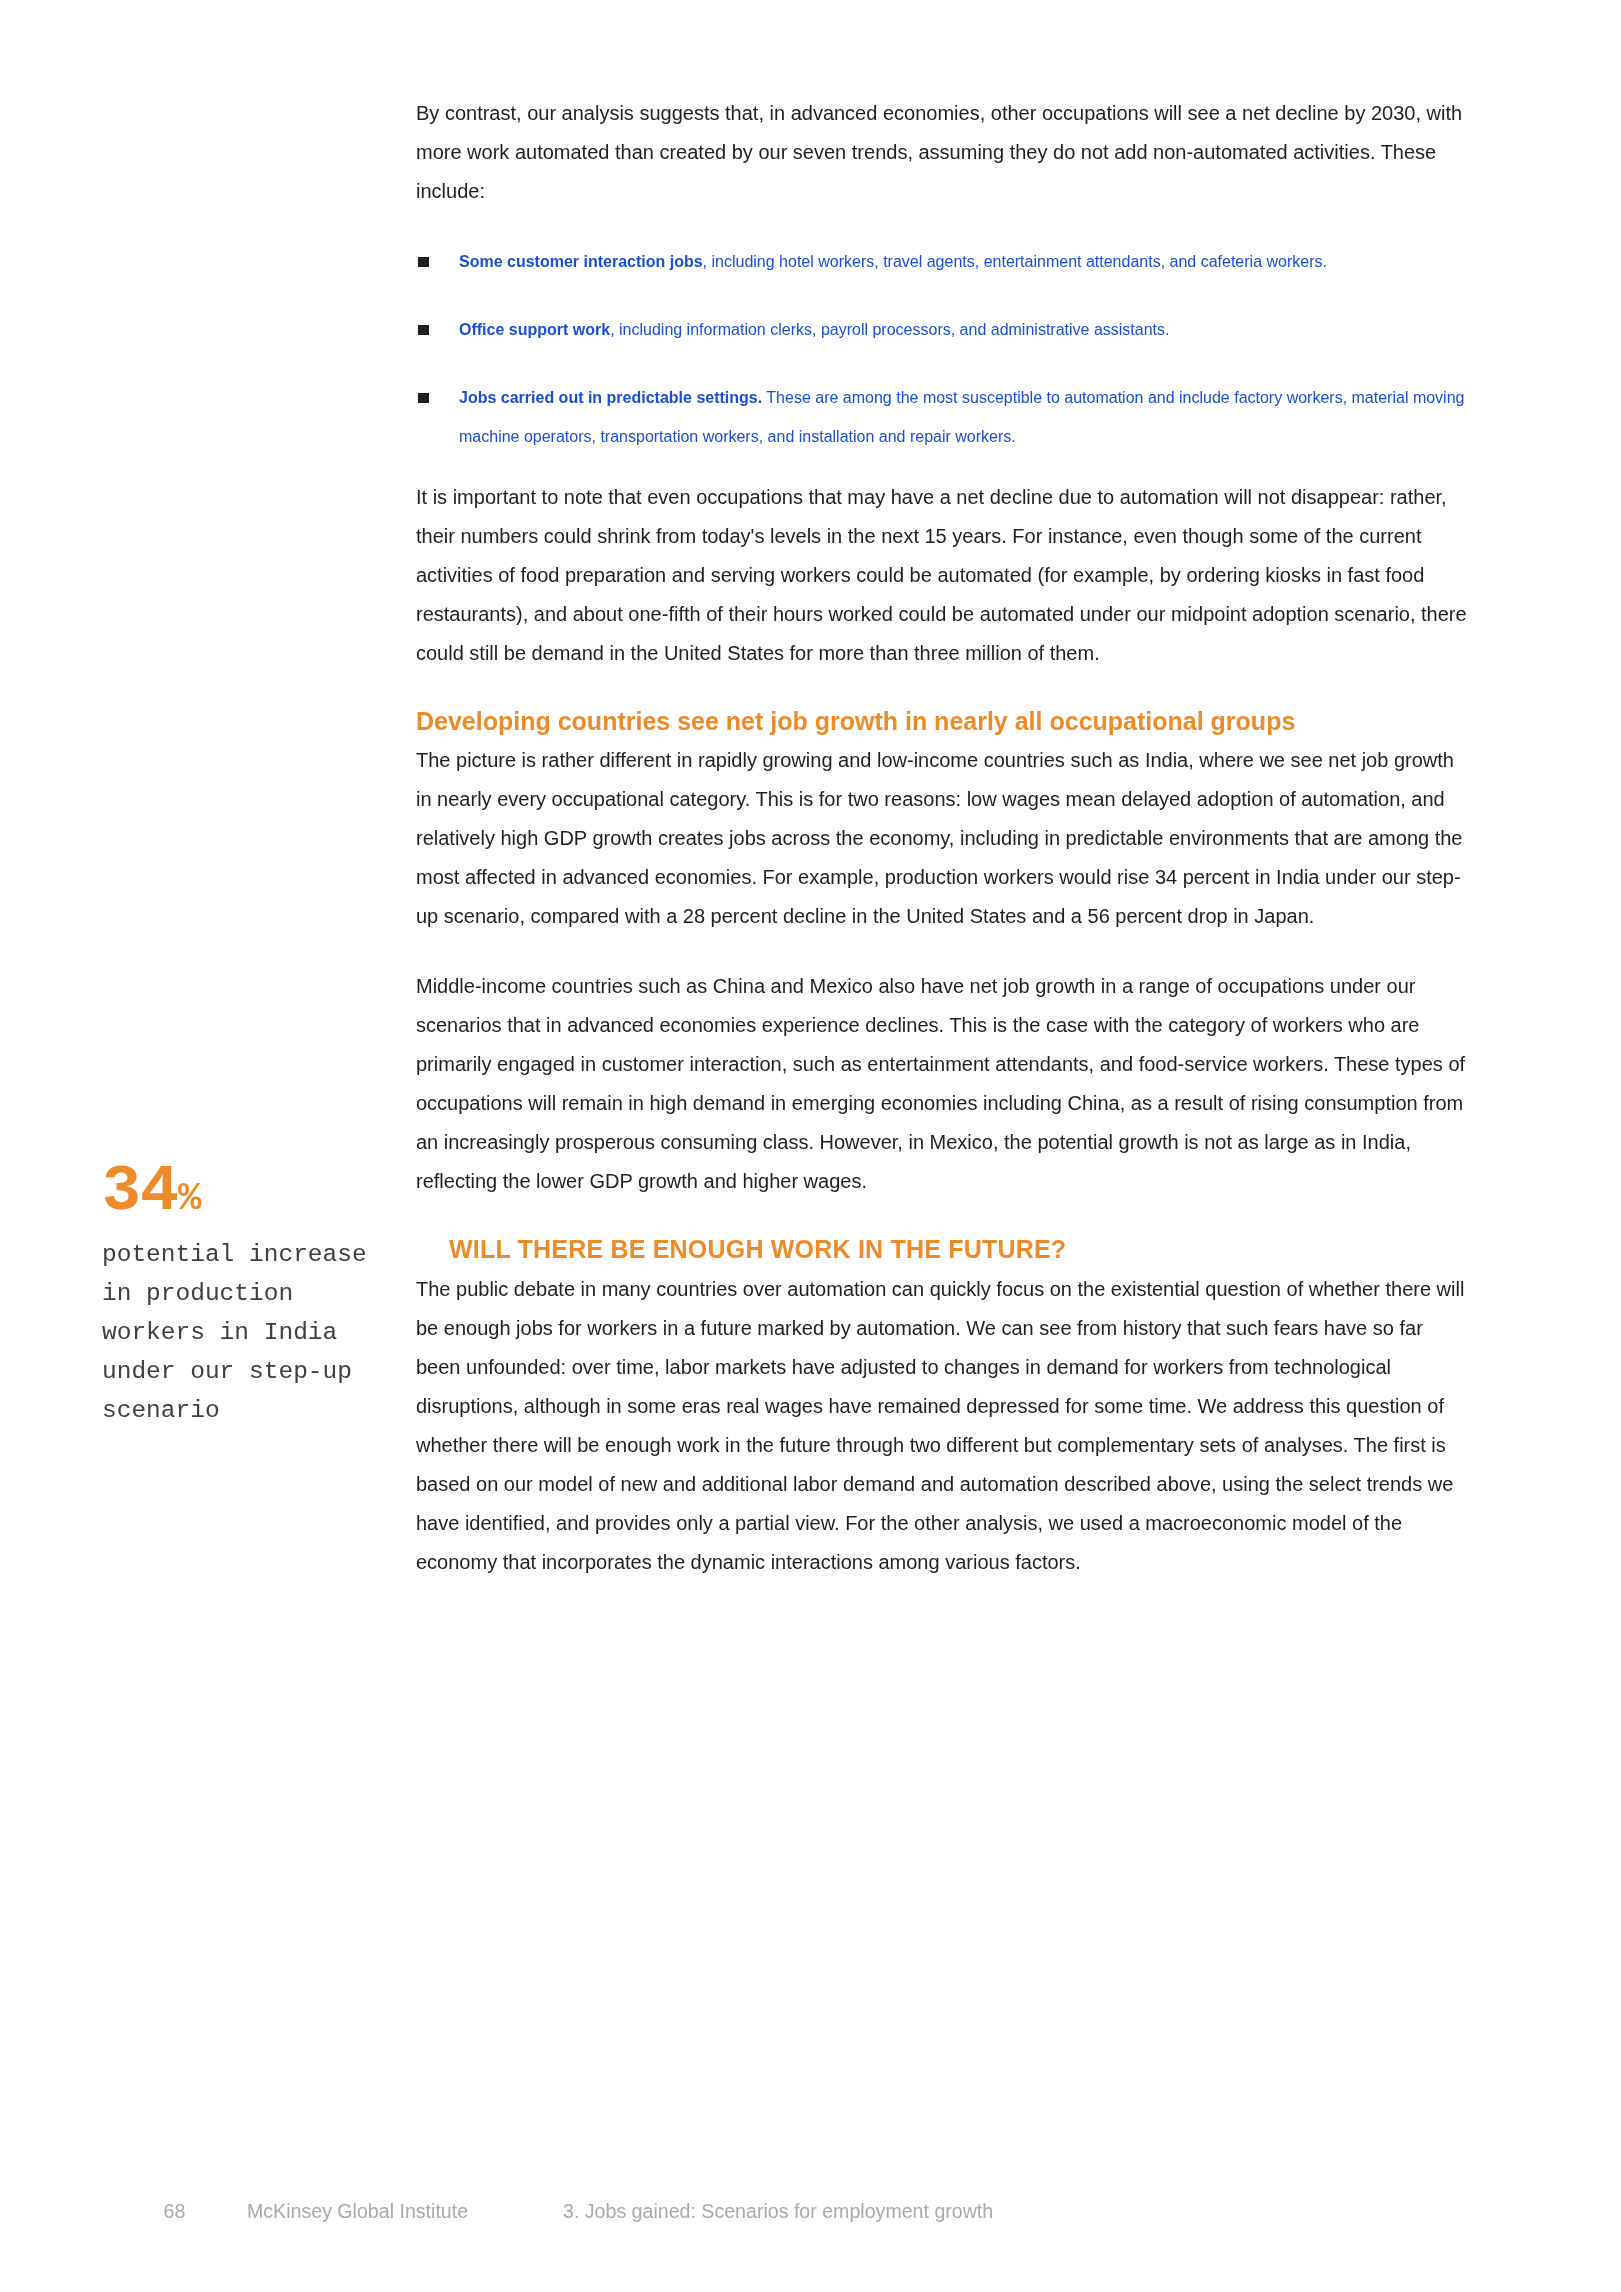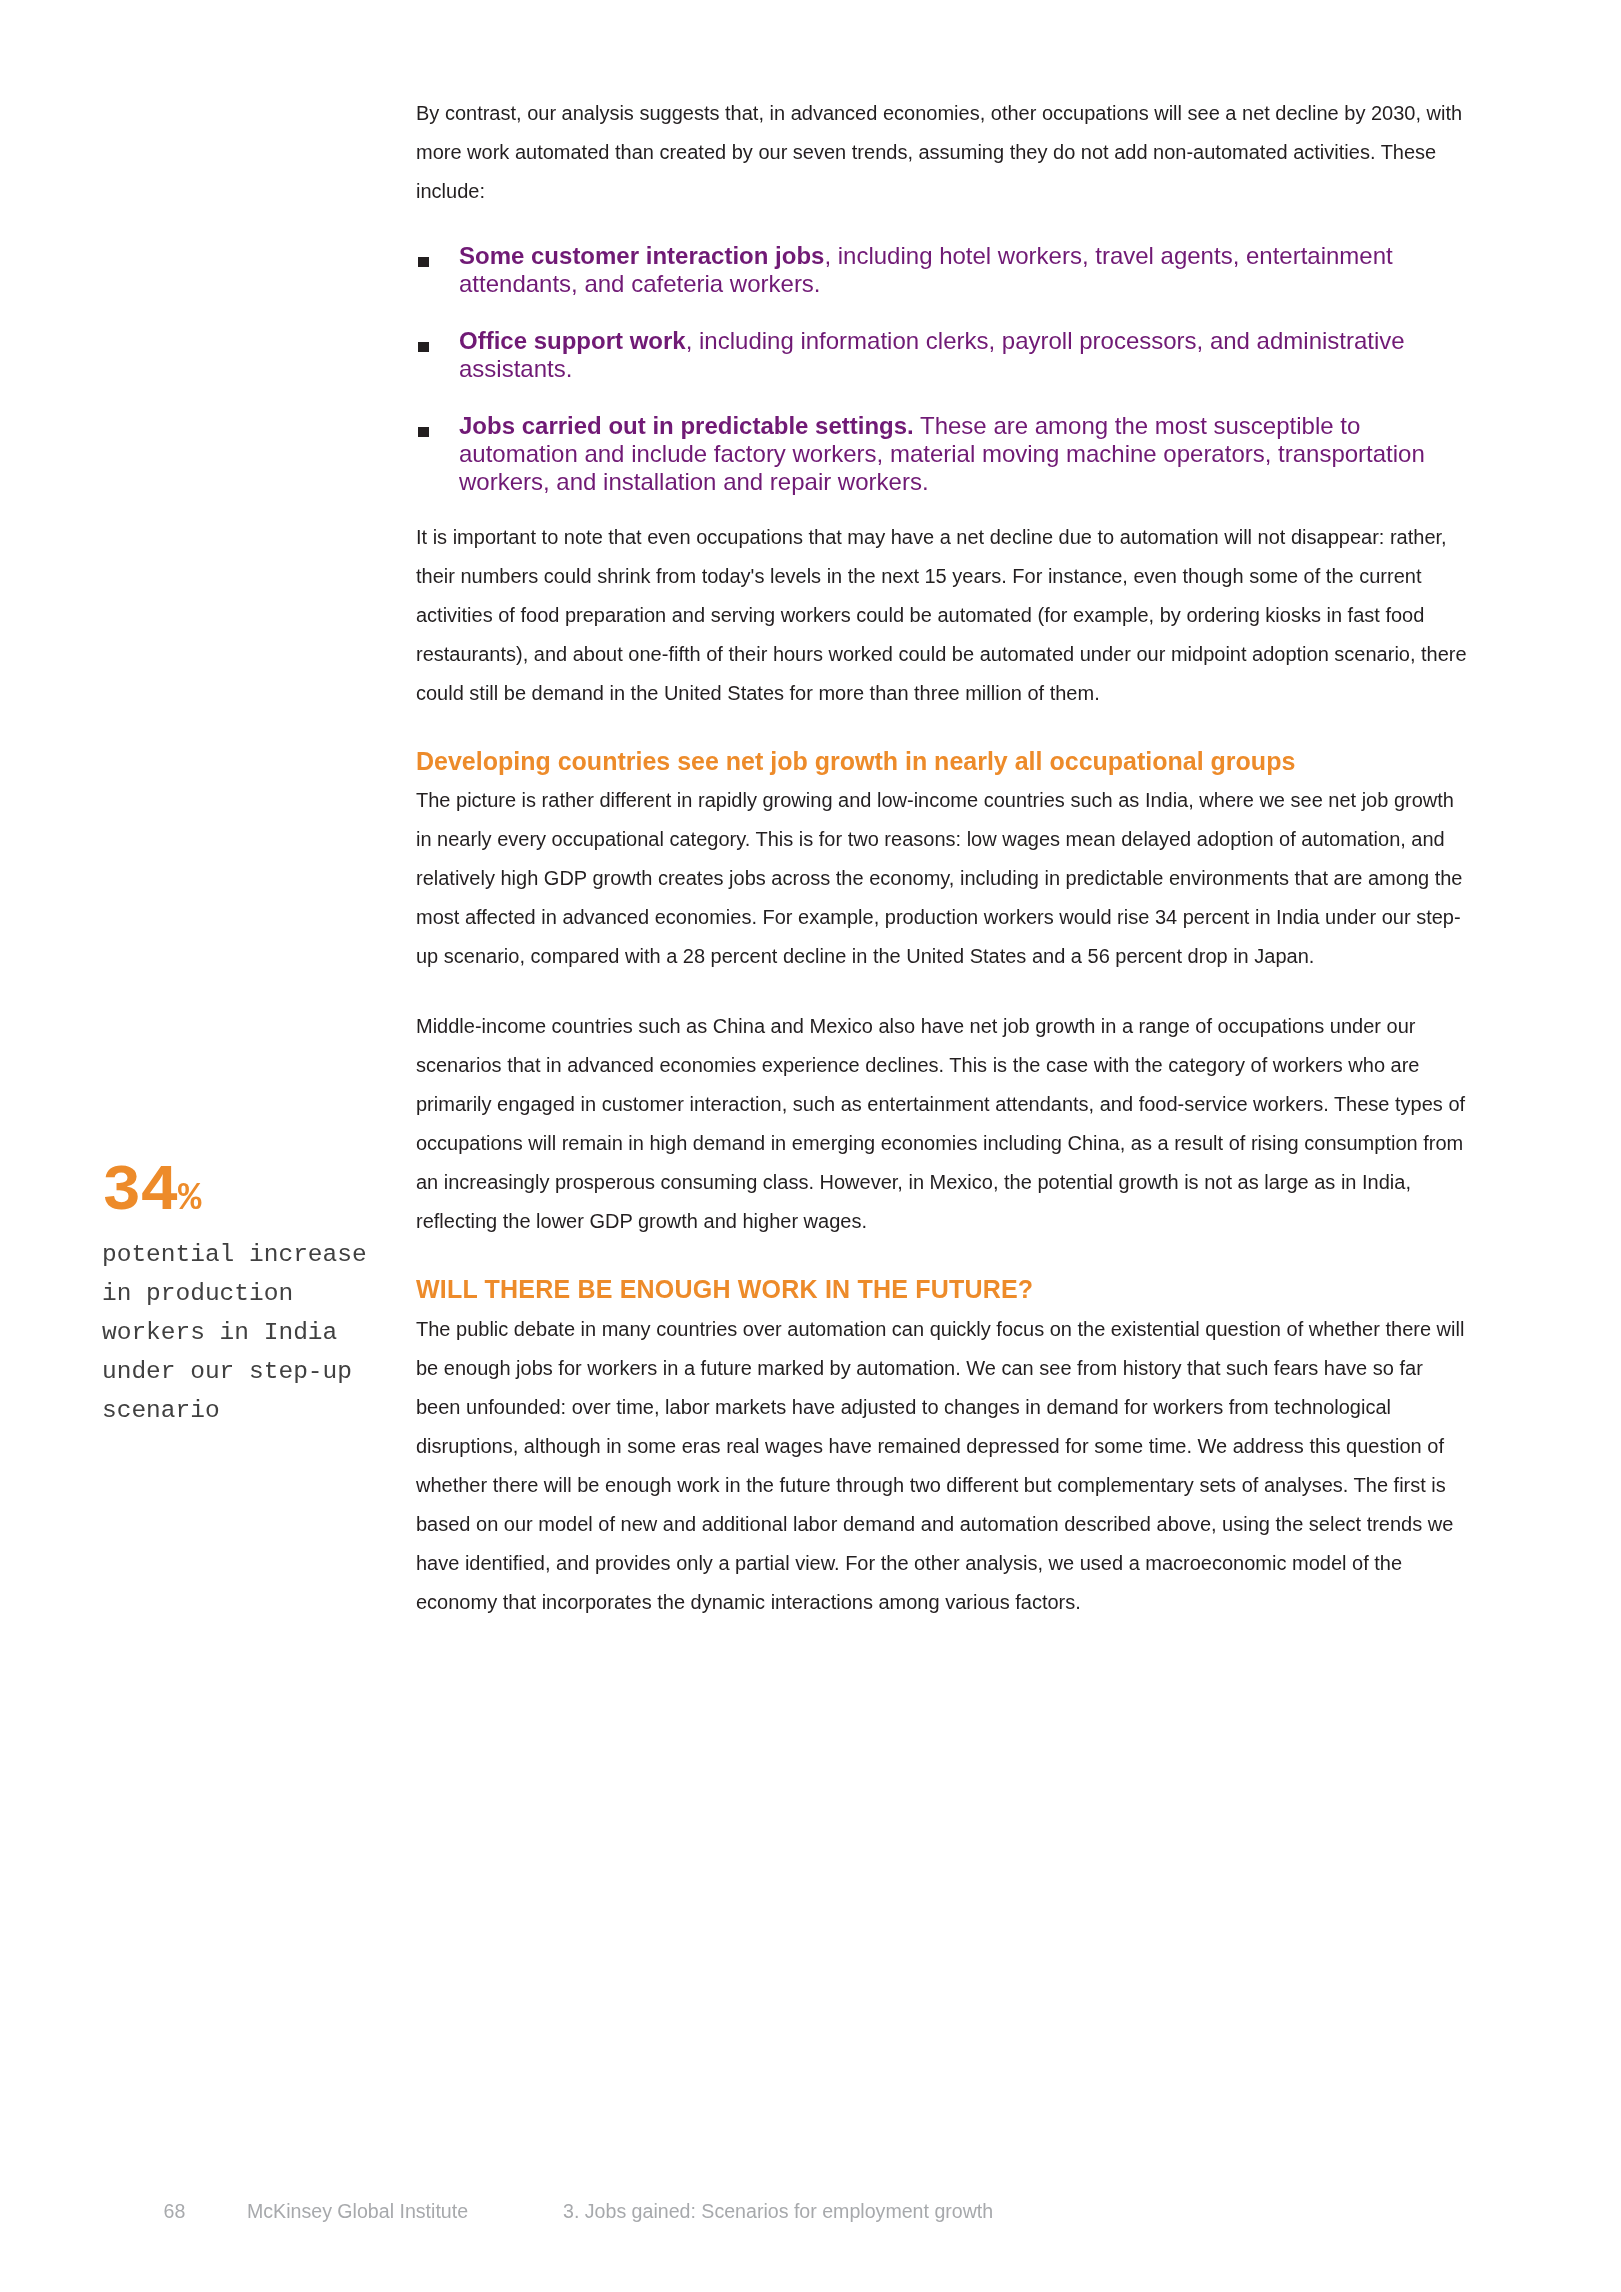--- a/index.html
+++ b/index.html
@@ -62,23 +62,23 @@
   .body-p:last-child { margin-bottom: 8px; }
 
   ul.bullets {
     list-style: none;
     margin: 0 0 21.6px 0;
     padding: 0;
   }
   ul.bullets li {
     position: relative;
     padding-left: 43px;
-    color: #701a75;
-    font-size: 24px;
-    line-height: 28px;
+    color: #1d4ed8;
+    font-size: 16px;
+    line-height: 39px;
     margin-bottom: 29px;
   }
   ul.bullets li:last-child { margin-bottom: 0; }
   .sq-bullet {
     position: absolute;
     left: 2px;
     top: 14.7px;
     width: 10.8px;
     height: 10.8px;
     background: #231F20;
@@ -88,20 +88,21 @@
   h3.sub-head {
     color: #ED8B2A;
     font-size: 25px;
     line-height: 35px;
     font-weight: bold;
     margin: 0 0 2.9px 0;
   }
   h3.sub-head.caps {
     text-transform: none;
     letter-spacing: 0.2px;
+    margin-left: 33px;
   }
   .gap-before { margin-top: 18px; }
 
   
   .footer {
     position: absolute;
     left: 102px;
     top: 2199px;
     width: 1372px;
     color: #A7A9AC;

